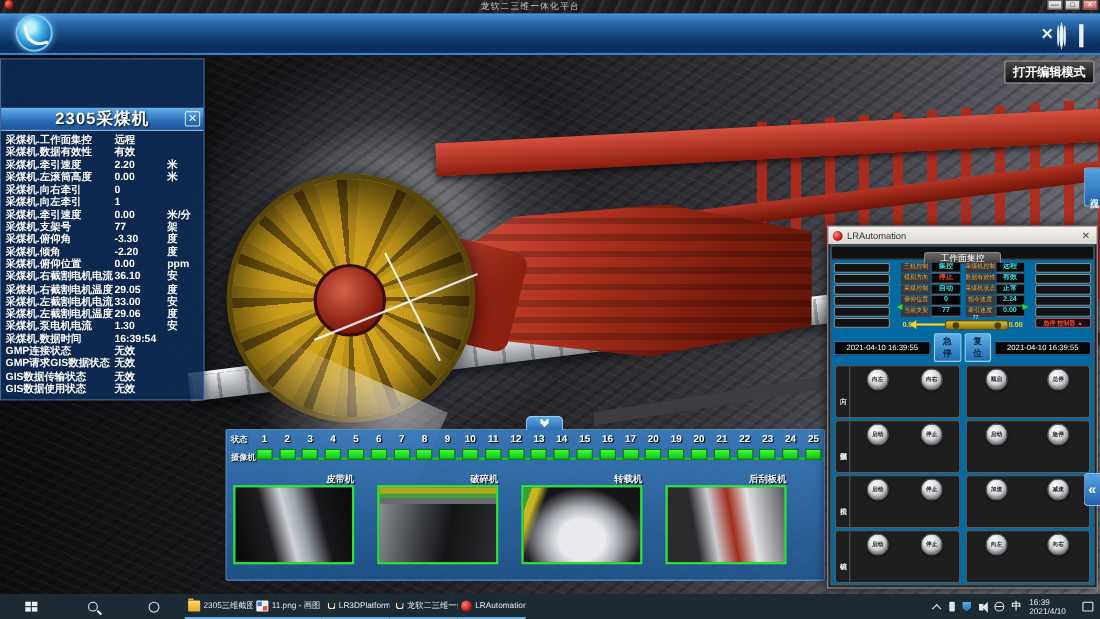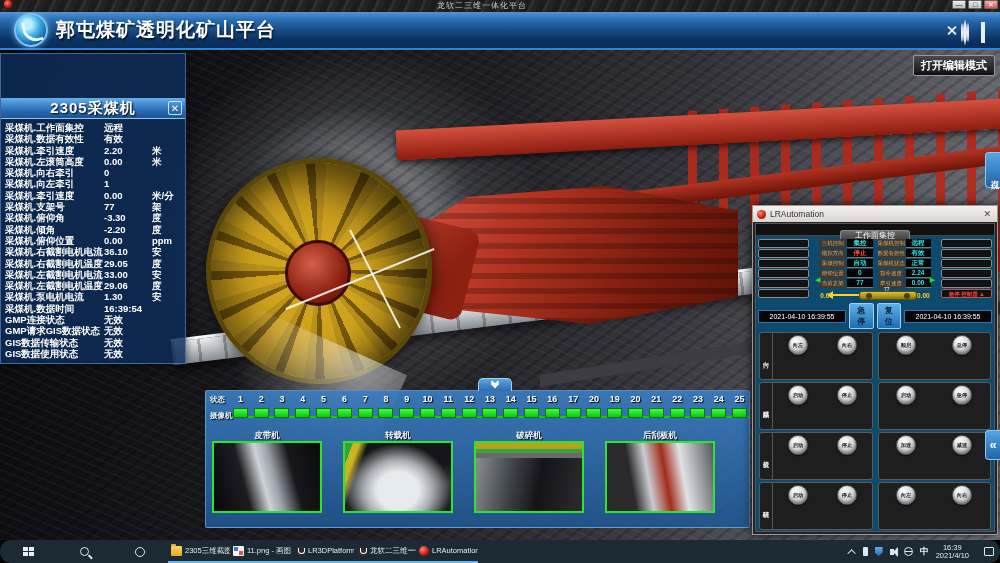--- a/index.html
+++ b/index.html
@@ -111,21 +111,21 @@
   .drow .lab{overflow:hidden;} .drow .unit{padding-left:2px;}
 
   
   #auto{position:absolute;left:752px;top:205px;width:246px;height:330px;z-index:35;
     border:1px solid #9a9a9a;background:#242424;box-shadow:0 0 10px rgba(0,0,0,.8);}
   #auto .tbar{height:16px;background:linear-gradient(#f4f2ef,#d9d6d2);display:flex;align-items:center;padding:0 4px;}
   #auto .tbar .ico{width:9px;height:9px;border-radius:50%;margin-right:4px;
     background:radial-gradient(circle at 35% 35%,#ff8474,#c01810 60%,#7a0d06);}
   #auto .tbar .t{flex:1;font-size:8.5px;color:#333;}
   #auto .tbar .x{font-size:9px;color:#444;padding:0 2px;}
-  #auto .body{position:absolute;left:2px;right:2px;top:17px;bottom:2px;background:#0c4a6e;
+  #auto .body{position:absolute;left:2px;right:2px;top:17px;bottom:2px;background:#0369a1;
     border:1px solid #555;overflow:hidden;}
   #auto .tabstrip{height:12px;background:#111;border-bottom:1px solid #444;text-align:center;}
   #auto .tabstrip .tab{display:inline-block;min-width:70px;font-size:8px;color:#fff;background:linear-gradient(#6a6a6a,#3c3c3c);
     border:1px solid #888;border-bottom:none;border-radius:3px 3px 0 0;line-height:10px;padding:0 6px;}
 
   #main-ctl{display:flex;padding:3px 2px 0 2px;height:66px;}
   .sidebtns{width:53px;display:flex;flex-direction:column;gap:1px;}
   .gbtn{height:9px;background:#121212;border:1px solid #8a8a8a;border-radius:2px;color:#39e257;
     font-size:5.5px;line-height:7px;text-align:center;overflow:hidden;white-space:nowrap;font-weight:bold;}
   .gbtn.red{color:#ff4136;border-color:#b55;}
@@ -188,35 +188,35 @@
   #campanel .leftlabs div{margin-bottom:6px;white-space:nowrap;}
   #chanstrip{position:absolute;left:24px;top:2px;width:520px;height:34px;}
   #chanrail{position:absolute;left:2px;right:0;top:23px;height:2px;background:#18c618;}
   #chans{display:flex;}
   .chan{width:20.9px;text-align:center;position:relative;}
   .chan .n{color:#fff;font-size:9px;font-weight:bold;text-shadow:1px 1px 1px #000;line-height:13px;}
   .chan .sq{width:15px;height:10px;margin:2px auto 0;background:linear-gradient(#3bff3b,#12c412);
     border:1px solid #0a7a0a;position:relative;}
   #feeds{position:absolute;left:6px;top:38px;display:flex;gap:21px;}
   .feed{width:110px;}
-  .feed .flab{color:#f2f7fc;font-size:8.5px;font-weight:bold;text-align:center;text-shadow:1px 1px 1px #000;
+  .feed .flab{color:#f2f7fc;font-size:8.5px;font-weight:bold;text-align:right;text-shadow:1px 1px 1px #000;
     height:12px;line-height:12px;}
   .thumb{width:110px;height:72px;border:2px solid #2ee42e;background:#111;}
   .thumb.f1{background:linear-gradient(75deg,#070708 0%,#1d1d20 30%,#cfd3d8 46%,#9aa0a8 56%,#17171a 72%,#0a0a0b 100%);}
   .thumb.f2{background:linear-gradient(to bottom,#b7a41e 0 8%,#3aa03a 9% 14%,#6a6a6e 15% 22%,transparent 22%),
     linear-gradient(100deg,#8e9297 0%,#3f4246 35%,#141416 60%,#2c2c30 100%);}
   .thumb.f3{background:radial-gradient(ellipse at 50% 70%,#e8eaed 0 28%,#a9adb3 45%,transparent 70%),
     linear-gradient(110deg,#3aa03a 0 6%,#c9b421 6% 11%,transparent 18%),
     linear-gradient(#151517 0 30%,#3a3a3e 60%,#1c1c1f 100%);}
   .thumb.f4{background:linear-gradient(105deg,#1a1a1c 0 38%,#3c3c40 48%,#a32c1c 56%,#cfd2d6 66%,#8e2318 78%,#d8dadd 90%);}
   .thumb.f5{background:linear-gradient(80deg,#2a2a2d 0 25%,#c9ccd0 40%,#a32c1c 55%,#e0e2e5 70%,#55585c 100%);}
 
   
   #taskbar{position:absolute;left:0;bottom:0;width:1000px;height:23px;z-index:70;
-    background:#1b2a33;display:flex;align-items:stretch;border-radius:11px;}
+    background:#1b2a33;display:flex;align-items:stretch;}
   .tb-sys{width:56px;display:flex;align-items:center;justify-content:center;}
   .win-logo{display:grid;grid-template-columns:5px 5px;grid-template-rows:4px 4px;gap:1px;}
   .win-logo i{background:#e8eef5;}
   .srch{width:9px;height:9px;border:1.5px solid #dfe7ee;border-radius:50%;position:relative;}
   .srch::after{content:"";position:absolute;left:7px;top:8px;width:5px;height:1.5px;background:#dfe7ee;transform:rotate(45deg);}
   .cort{width:10px;height:10px;border:1.5px solid #dfe7ee;border-radius:50%;}
   .tb-item{width:62px;display:flex;align-items:center;gap:3px;padding:0 3px;border-bottom:2px solid #6fb3e8;
     color:#e4ebf2;font-size:7.5px;white-space:nowrap;overflow:hidden;}
   .tb-ico{width:11px;height:10px;flex:none;position:relative;}
   .tb-ico.folder{background:linear-gradient(#ffd65e,#e8a92c);border-radius:1px;}
@@ -232,37 +232,36 @@
   .tr-chev{width:6px;height:6px;border-left:1.5px solid #dfe7ee;border-top:1.5px solid #dfe7ee;transform:rotate(45deg) translateY(2px);}
   .tr-usb{width:5px;height:9px;background:#dfe7ee;border-radius:1px;}
   .tr-shield{width:8px;height:9px;background:linear-gradient(#5fb0e8,#1f6db3);
     clip-path:polygon(0 0,100% 0,100% 60%,50% 100%,0 60%);}
   .tr-spk{width:4px;height:6px;background:#dfe7ee;position:relative;margin-right:3px;}
   .tr-spk::after{content:"";position:absolute;left:3px;top:-2px;border-top:5px solid transparent;
     border-bottom:5px solid transparent;border-right:5px solid #dfe7ee;}
   .tr-glb{width:9px;height:9px;border:1px solid #dfe7ee;border-radius:50%;
     background:linear-gradient(transparent 45%,#dfe7ee 45% 55%,transparent 55%);}
   .tr-ime{font-size:9px;font-weight:bold;}
-  .tr-clock{font-size:7.5px;line-height:8px;text-align:center;}
+  .tr-clock{font-size:7.5px;line-height:8px;text-align:left;}
   .tr-ac{width:10px;height:9px;border:1px solid #dfe7ee;border-radius:1px;margin-left:8px;}
 </style>
 </head>
 <body>
 
 <div id="titlebar">
   <span class="app-ico"></span>
   <span class="ttl">龙软二三维一体化平台</span>
   <span class="winbtn">—</span>
   <span class="winbtn">□</span>
   <span class="winbtn close">✕</span>
 </div>
 
 <div id="navbar">
   <div id="logo"></div>
-  <div id="brand">郭屯煤矿透明化矿山平台</div>
   <div id="nav-items">
 
   <div class="nav-it"></div>
       <div class="nav-it"></div>
       <div class="nav-it"></div>
       <div class="nav-it"></div>
       <div class="nav-it"></div>
       <div class="nav-it"></div>
       <div class="nav-it"></div>
       <div class="nav-it"></div>
@@ -793,26 +792,26 @@
         </div>
       </div>
   </div>
   <div id="feeds">
 
   <div class="feed">
         <div class="flab">皮带机</div>
         <div class="thumb f1"></div>
       </div>
       <div class="feed">
+        <div class="flab">破碎机</div>
+        <div class="thumb f2"></div>
+      </div>
+      <div class="feed">
         <div class="flab">转载机</div>
         <div class="thumb f3"></div>
-      </div>
-      <div class="feed">
-        <div class="flab">破碎机</div>
-        <div class="thumb f2"></div>
       </div>
       <div class="feed">
         <div class="flab">后刮板机</div>
         <div class="thumb f5"></div>
       </div>
     </div>
 </div>
 
 <div id="taskbar">
   <div class="tb-sys">

